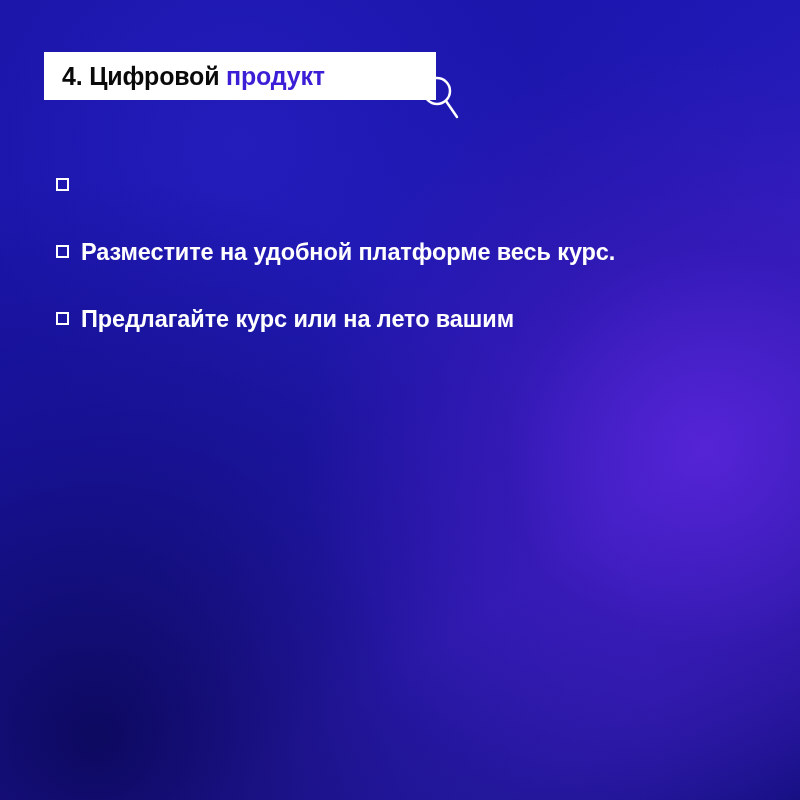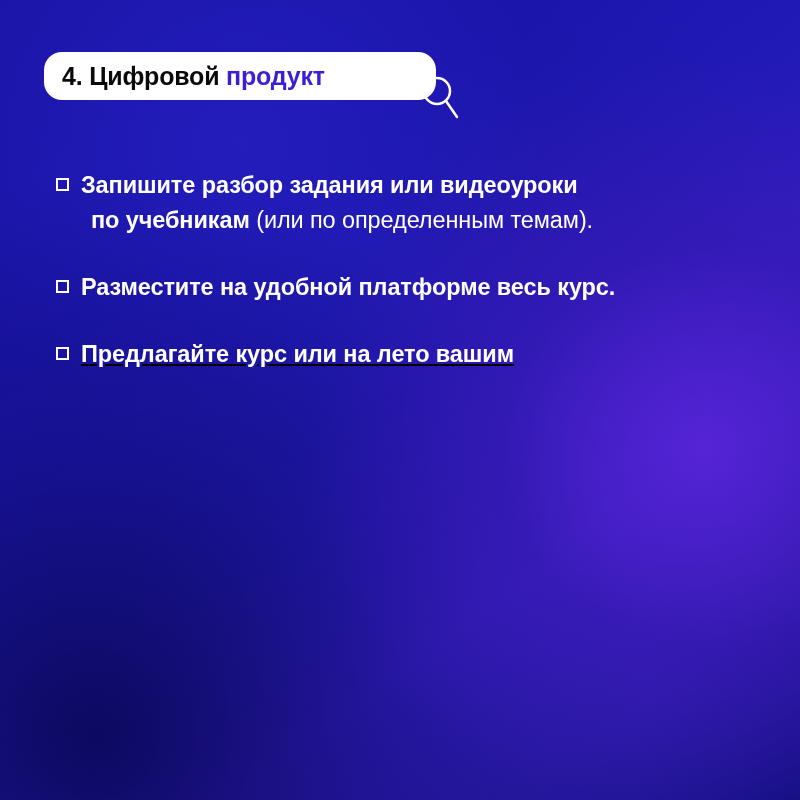--- a/index.html
+++ b/index.html
@@ -31,21 +31,20 @@
     position: absolute;
     left: 44px;
     top: 52px;
     width: 392px;
     height: 48px;
     background: #ffffff;
     display: flex;
     align-items: center;
     padding-left: 18px;
     box-sizing: border-box;
-    border-radius: 18px;
   }
   .title-text {
     font-size: 25px;
     font-weight: bold;
     letter-spacing: -0.2px;
     white-space: nowrap;
   }
   .title-num {
     color: #0a0a0a;
   }
@@ -125,34 +124,31 @@
     <svg width="44" height="50" viewBox="0 0 44 50">
       <circle cx="19" cy="19" r="13" fill="none" stroke="#ffffff" stroke-width="2.5"></circle>
       <line x1="28" y1="29" x2="39" y2="45" stroke="#ffffff" stroke-width="2.5" stroke-linecap="round"></line>
     </svg>
   </div>
 
   <div class="content">
 
     <div class="bullet-block">
       <span class="bullet-line">
-        <span class="marker"></span><span>Запишите разбор задания или видеоуроки</span>
-      </span>
-      <span class="bullet-line indented">
-        <span>по учебникам </span><span class="light">(или по определенным темам).</span>
+        <span class="marker"></span>
       </span>
     </div>
 
     <div class="bullet-block" style="margin-top:26px;">
       <span class="bullet-line">
         <span class="marker"></span><span>Разместите на удобной платформе весь курс.</span>
       </span>
     </div>
 
-    <div class="bullet-block" style="margin-top:28px;text-decoration:underline;">
+    <div class="bullet-block" style="margin-top:28px;">
       <span class="bullet-line">
         <span class="marker"></span><span>Предлагайте курс или на лето вашим</span>
       </span>
     </div>
 
   </div>
 
 </div>
 
 </body></html>

